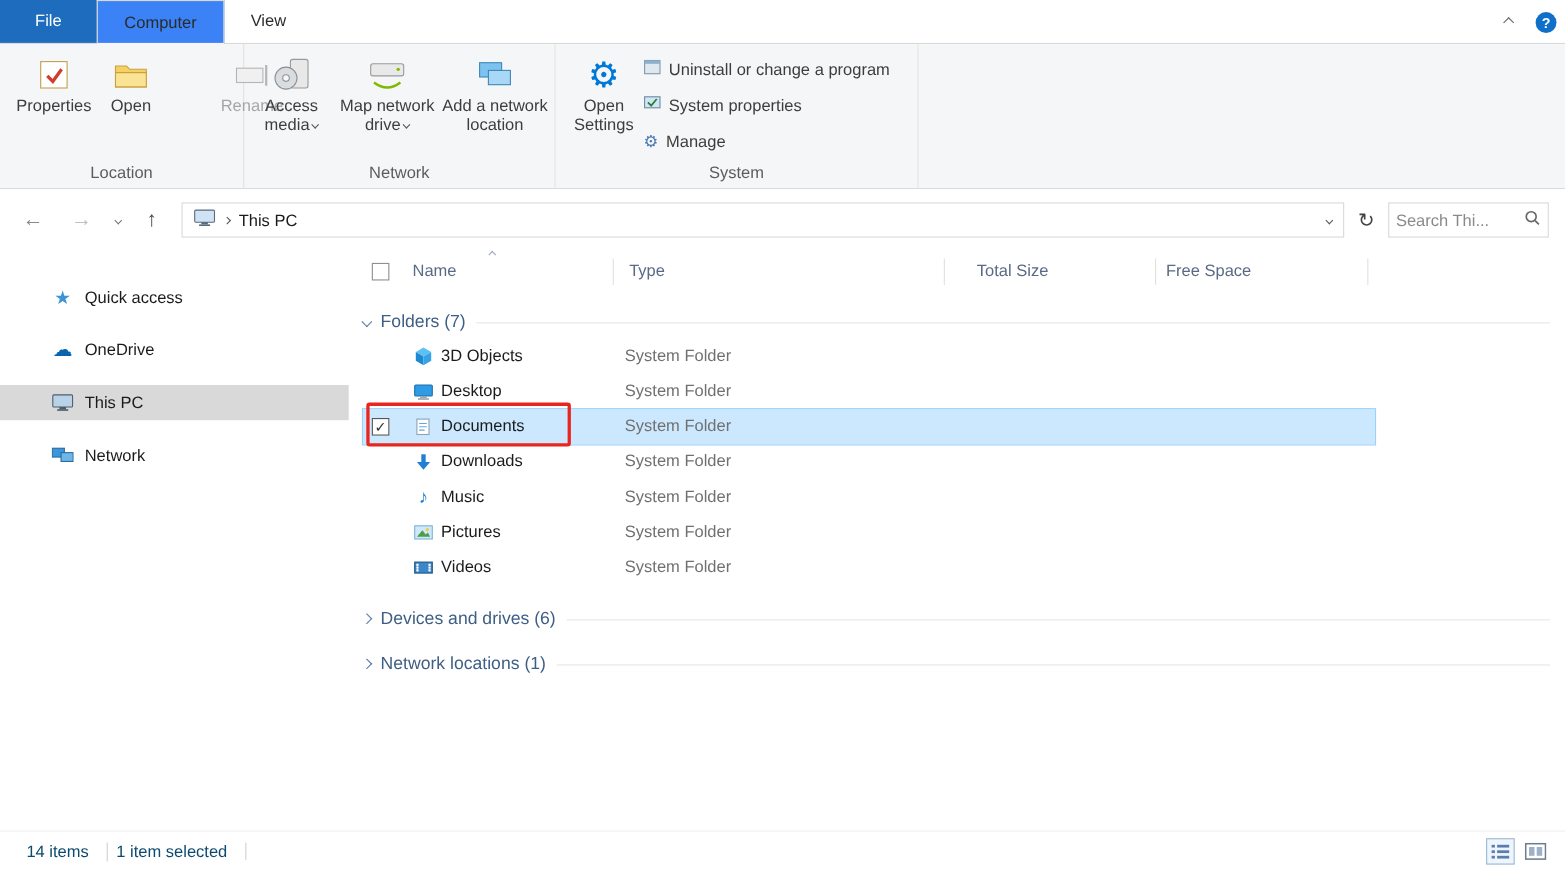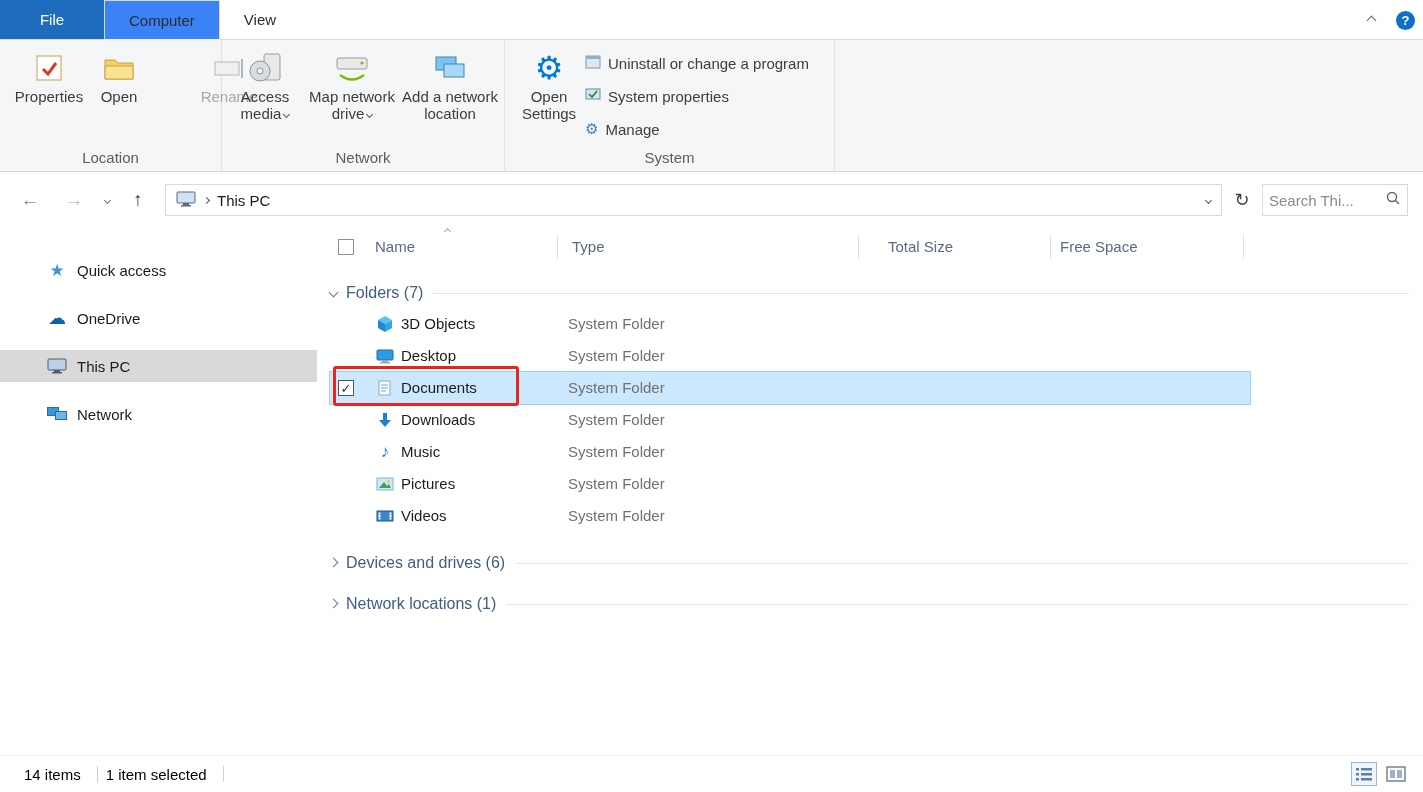--- a/index.html
+++ b/index.html
@@ -3,21 +3,21 @@
 <meta charset="utf-8">
 <style>
   * { margin:0; padding:0; box-sizing:border-box; }
   html,body { width:1423px; height:792px; overflow:hidden; background:#fff;
     font-family:"Liberation Sans", sans-serif; color:#1b1b1b; }
   .window { position:relative; width:1423px; height:792px; background:#fff; }
 
   
   .tabbar { position:absolute; left:0; top:0; width:1423px; height:40px; background:#fff;
     border-bottom:1px solid #d8d9da; display:flex; align-items:stretch; }
-  .file-tab { width:104px; background:#1d6cbe; color:#fff; display:flex; align-items:center;
+  .file-tab { width:88px; background:#1d6cbe; color:#fff; display:flex; align-items:center;
     justify-content:center; font-size:15px; cursor:default; }
   .tab { padding:0 24px; display:flex; align-items:center; font-size:15px; color:#2b2b2b; cursor:default; }
   .tab.active { background:#3b82f6; border:1px solid #d8d9da; border-bottom:1px solid #f5f6f7;
     margin-bottom:-1px; }
   .tabbar-right { position:absolute; right:8px; top:0; height:40px; display:flex; align-items:center; gap:14px; }
   .ribbon-collapse { width:22px; height:22px; display:flex; align-items:center; justify-content:center; color:#6b6b6b; }
   .help-btn { width:19px; height:19px; border-radius:50%; background:#1070c9; color:#fff;
     font-size:13px; font-weight:bold; display:flex; align-items:center; justify-content:center; }
 
   
@@ -97,21 +97,21 @@
   .row .rname { position:absolute; left:71px; top:7px; color:#1b1b1b; }
   .row .rtype { position:absolute; left:238px; top:7px; color:#707070; }
   .row.selected { background:#cce8ff; outline:1px solid #99d1ff; }
   .music-ico { color:#1f7fd6; font-size:17px; line-height:18px; }
 
   .annotation { position:absolute; left:16px; top:100px; width:186px; height:40px;
     border:3px solid #e8261d; border-radius:3px; pointer-events:none; z-index:5; }
 
   
   .statusbar { position:absolute; left:0; bottom:0; width:1423px; height:37px; background:#fff;
-    border-top:1px solid #efefef; display:flex; align-items:center; font-size:15px; color:#000000; }
+    border-top:1px solid #efefef; display:flex; align-items:center; font-size:15px; color:#0c4a6e; }
   .sb-count { margin-left:24px; padding-right:16px; }
   .sb-sel { border-left:1px solid #d0d0d0; padding-left:8px; padding-right:16px; }
   .sb-enddiv { border-left:1px solid #d0d0d0; height:16px; }
   .sb-views { position:absolute; right:14px; top:6px; display:flex; gap:6px; }
   .viewbtn { width:26px; height:24px; display:flex; align-items:center; justify-content:center; }
   .viewbtn.active { border:1px solid #9ab8d8; background:#eef5fc; }
 </style>
 </head>
 <body>
 

